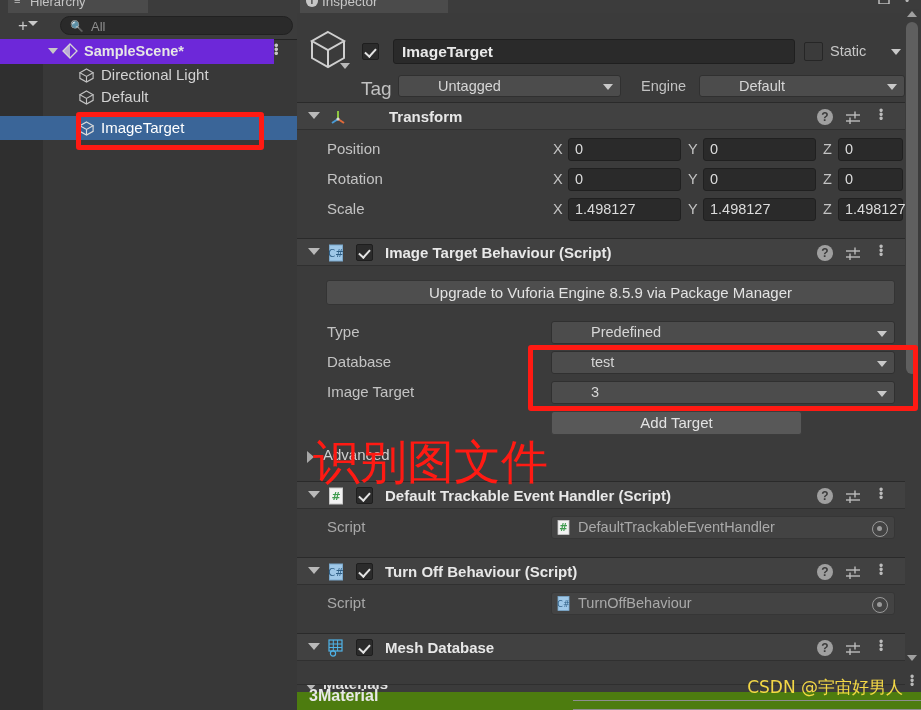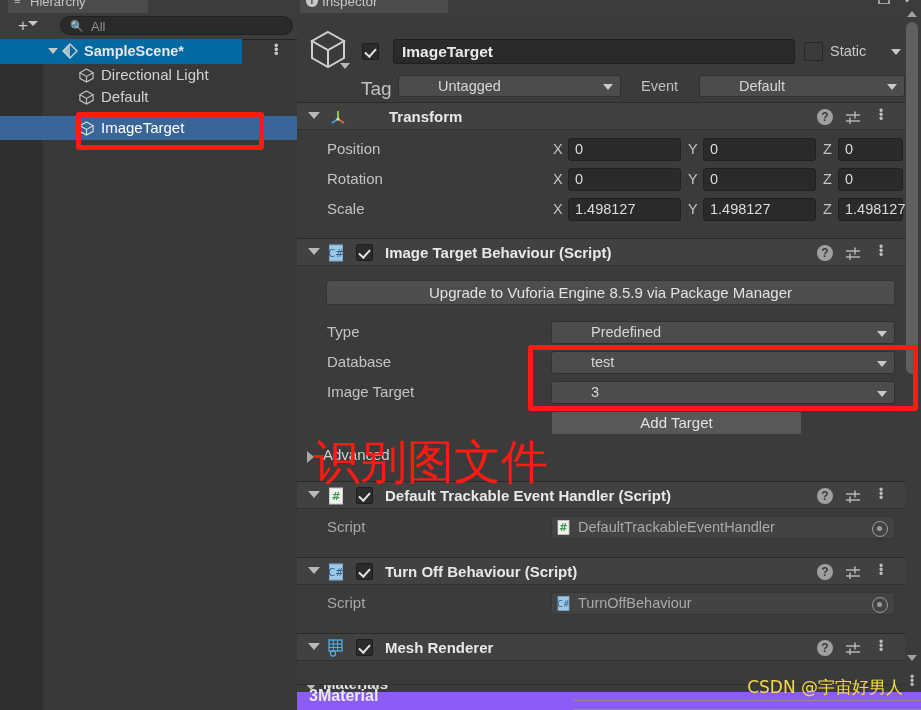--- a/index.html
+++ b/index.html
@@ -20,21 +20,21 @@
                 border-bottom:1px solid #232323;}
   #plus-btn{position:absolute;left:6px;top:2px;width:34px;height:21px;color:#c9c9c9;font-size:17px;
             line-height:21px;text-align:center;}
   #plus-caret{position:absolute;left:28px;top:8px;width:0;height:0;border-left:5px solid transparent;
             border-right:5px solid transparent;border-top:5px solid #c9c9c9;}
   #hier-search{position:absolute;left:60px;top:3px;width:233px;height:19px;background:#2a2a2a;
                border:1px solid #212121;border-radius:10px;box-sizing:border-box;}
   #hier-search .ph{position:absolute;left:30px;top:1px;color:#8e8e8e;font-size:13px;line-height:17px;}
   #search-glyph{position:absolute;left:9px;top:3px;color:#aaa;font-size:11px;line-height:12px;}
 
-  #scene-row{position:absolute;left:0;top:39px;width:242px;height:25px;background:#0369a1;}
+  #scene-row{position:absolute;left:0;top:39px;width:242px;height:25px;background:#6d28d9;padding-left:32px;}
   #scene-row .caret{position:absolute;left:48px;top:9px;width:0;height:0;border-left:5px solid transparent;
             border-right:5px solid transparent;border-top:6px solid #c7c7c7;}
   #scene-row .uicon{position:absolute;left:62px;top:4px;width:16px;height:16px;}
   #scene-row .lbl{position:absolute;left:84px;top:3px;color:#e6e6e6;font-size:14.5px;font-weight:bold;line-height:19px;}
   #scene-row .kebab{position:absolute;left:274px;top:5px;color:#c7c7c7;font-size:13px;line-height:14px;letter-spacing:0;}
 
   .hrow{position:absolute;left:0;width:297px;height:22px;}
   .hrow .cube{position:absolute;top:3px;width:17px;height:17px;}
   .hrow .lbl{position:absolute;color:#d2d2d2;font-size:15px;line-height:22px;white-space:nowrap;}
   .hrow.sel{background:#3a6598;}
@@ -118,21 +118,21 @@
   #sc-dn{position:absolute;left:907px;top:668px;width:0;height:0;border-left:5px solid transparent;
          border-right:5px solid transparent;border-top:6px solid #a0a0a0;}
   #sc-kebab{position:absolute;left:910px;top:688px;color:#b9b9b9;font-size:12px;}
 
   
   #bottom-strip{position:absolute;left:297px;top:684px;width:608px;height:26px;background:#3b3b3b;
                 border-top:1px solid #2f2f2f;overflow:hidden;}
   #mat-ghost{position:absolute;left:26px;top:-10px;color:#e2e2e2;font-size:15px;font-weight:bold;}
   #mat-ghost .fold{position:absolute;left:-18px;top:8px;width:0;height:0;border-left:6px solid transparent;
                 border-right:6px solid transparent;border-top:7px solid #b9b9b9;}
-  #overlay-win{position:absolute;left:297px;top:692px;width:624px;height:18px;background:#8b5cf6;}
+  #overlay-win{position:absolute;left:297px;top:692px;width:624px;height:18px;background:#4d7c0f;}
   #ov-label{position:absolute;left:12px;top:-5px;color:#e8e8e8;font-size:16px;font-weight:bold;}
   #ov-line{position:absolute;left:276px;top:8px;width:545px;height:1px;background:#8e8e8e;}
   #ov-line2{position:absolute;left:276px;top:17px;width:545px;height:1px;background:#8e8e8e;}
   #ov-sub{position:absolute;left:14px;top:14px;color:#e0e0e0;font-size:15px;font-weight:bold;}
 
   
   #watermark{position:absolute;right:18px;top:676px;color:#fde047;font-size:17px;
              font-family:"DejaVu Sans",sans-serif;opacity:.95;white-space:nowrap;}
 
   
@@ -239,21 +239,21 @@
         <div id="static-check"></div>
         <div id="static-lbl">Static</div>
         <div id="static-caret"></div>
 
         <div id="tag-lbl">Tag</div>
         <div class="dd" id="tag-dd">
           <span class="v">Untagged</span>
           <span class="ar"></span>
         </div>
 
-        <div id="layer-lbl">Event</div>
+        <div id="layer-lbl">Engine</div>
         <div class="dd" id="layer-dd">
           <span class="v">Default</span>
           <span class="ar"></span>
         </div>
       </div>
 
       <div class="comp" style="top:89px;height:136px;">
         <div class="comp-hdr">
           <div class="fold"></div>
           <svg class="cicon" viewBox="0 0 18 18">
@@ -432,21 +432,21 @@
           <div class="fold"></div>
           <svg class="cicon" style="left:30px;" viewBox="0 0 18 18">
             <rect x="2" y="1" width="13" height="11" fill="none" stroke="#4fb3e8" stroke-width="1.2"></rect>
             <line x1="2" y1="5" x2="15" y2="5" stroke="#4fb3e8" stroke-width="1"></line>
             <line x1="2" y1="8.5" x2="15" y2="8.5" stroke="#4fb3e8" stroke-width="1"></line>
             <line x1="6.3" y1="1" x2="6.3" y2="12" stroke="#4fb3e8" stroke-width="1"></line>
             <line x1="10.6" y1="1" x2="10.6" y2="12" stroke="#4fb3e8" stroke-width="1"></line>
             <circle cx="6" cy="14.5" r="2.6" fill="none" stroke="#4fb3e8" stroke-width="1.2"></circle>
           </svg>
           <div class="ucheck" style="left:59px;top:5px;"></div>
-          <div class="ctitle" style="left:88px;">Mesh Renderer</div>
+          <div class="ctitle" style="left:88px;">Mesh Database</div>
           <div class="hicons">
             <div style="position:absolute;left:0;top:0;width:16px;height:16px;border-radius:50%;background:#9f9f9f;color:#3b3b3b;font-size:12px;font-weight:bold;text-align:center;line-height:16px;">?</div>
             <svg style="position:absolute;left:28px;top:1px;width:16px;height:15px;" viewBox="0 0 16 15">
               <line x1="1" y1="5" x2="15" y2="5" stroke="#bcbcbc" stroke-width="1.4"></line>
               <line x1="1" y1="11" x2="15" y2="11" stroke="#bcbcbc" stroke-width="1.4"></line>
               <line x1="10" y1="1.5" x2="10" y2="8.5" stroke="#bcbcbc" stroke-width="1.4"></line>
               <line x1="5" y1="7.5" x2="5" y2="14" stroke="#bcbcbc" stroke-width="1.4"></line>
             </svg>
             <div style="position:absolute;left:62px;top:0;color:#bcbcbc;font-size:12px;line-height:4px;">•<br>•<br>•</div>
           </div>

